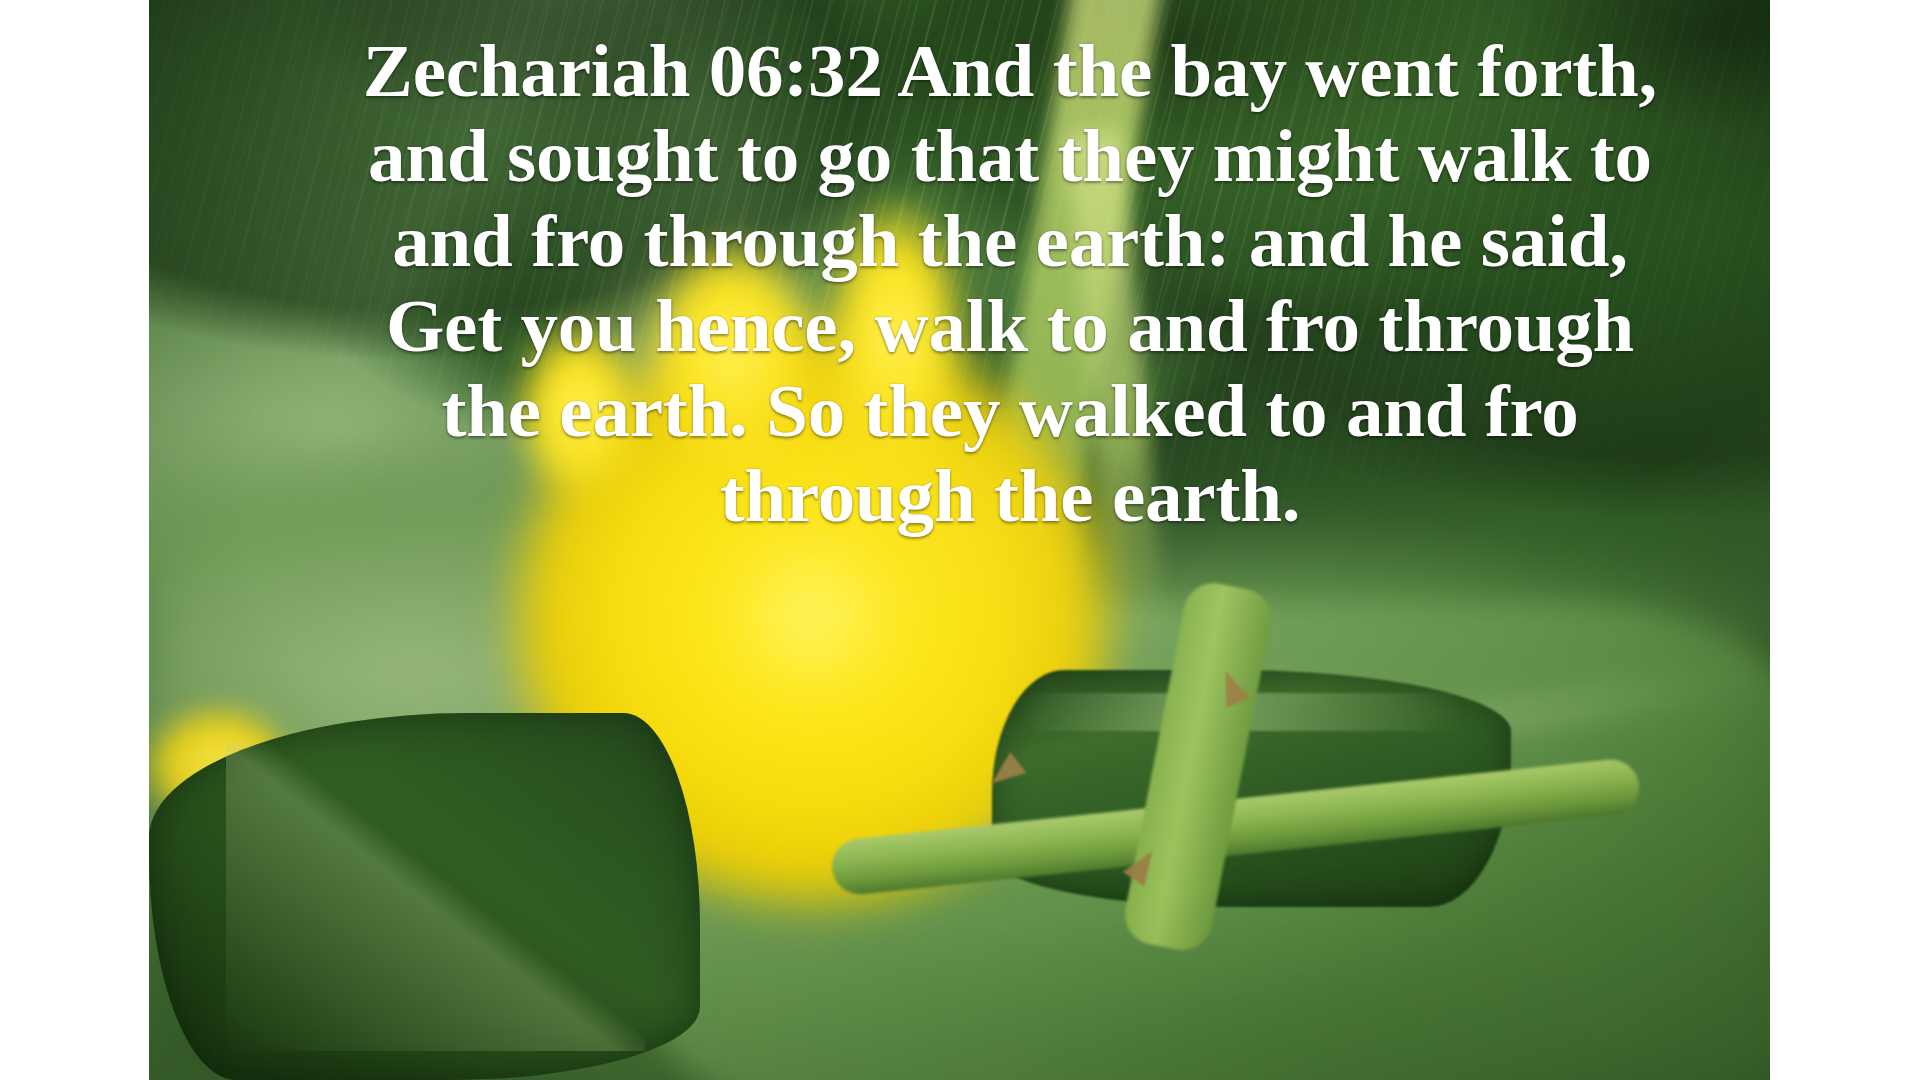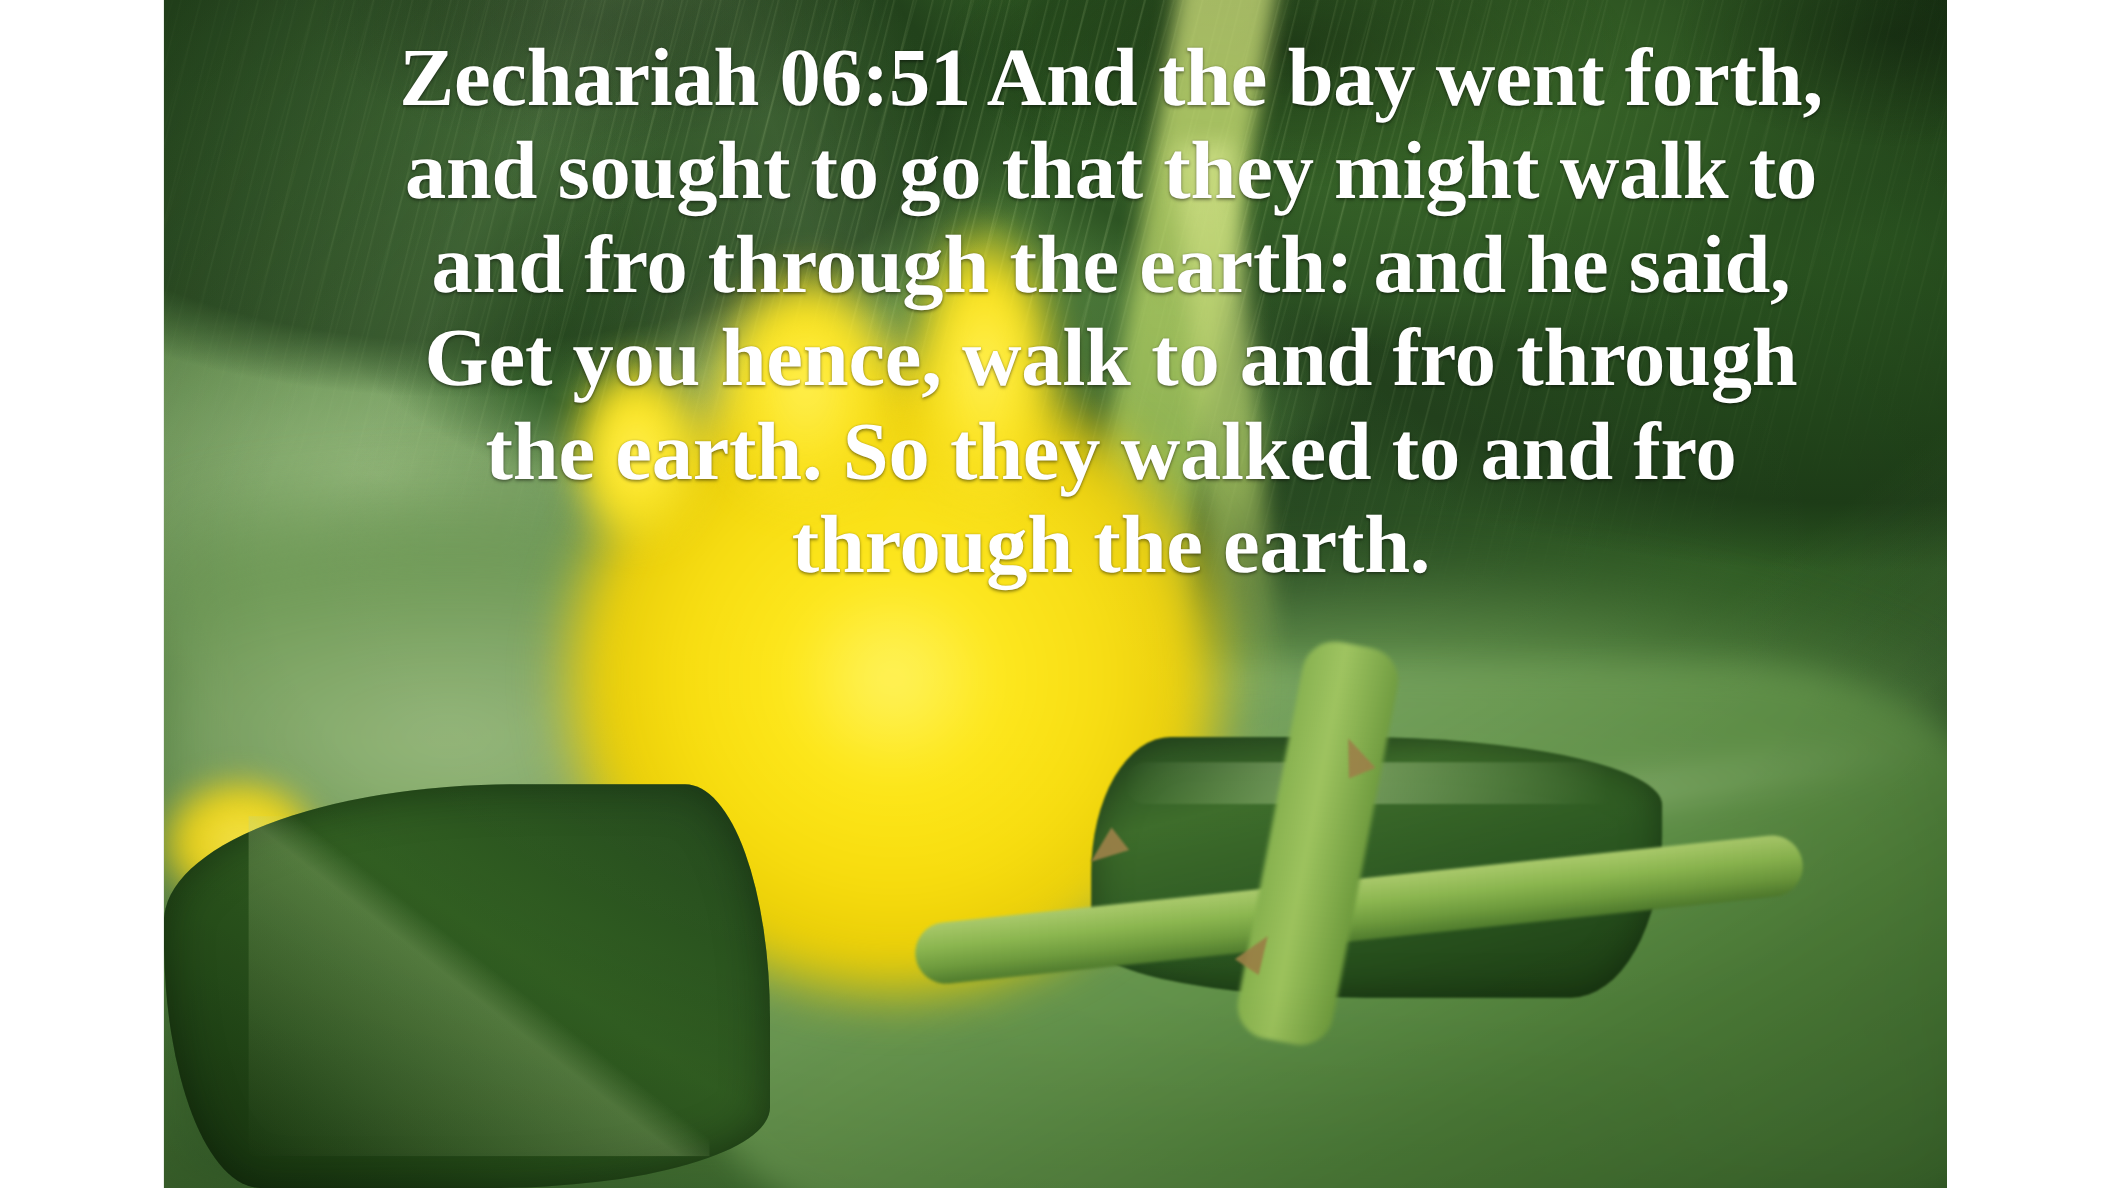--- a/index.html
+++ b/index.html
@@ -294,16 +294,16 @@
     <div class="leaf-focus-r"></div>
 
     <div class="stem-main"></div>
     <div class="stem-branch"></div>
     <div class="thorn thorn-1"></div>
     <div class="thorn thorn-2"></div>
     <div class="thorn thorn-3"></div>
 
     <div class="layer photo-grade"></div>
 
-    <div class="verse-overlay">Zechariah 06:51 And the bay went forth, and sought to go that they might walk to and fro through the earth: and he said, Get you hence, walk to and fro through the earth. So they walked to and fro through the earth.</div>
+    <div class="verse-overlay">Zechariah 06:32 And the bay went forth, and sought to go that they might walk to and fro through the earth: and he said, Get you hence, walk to and fro through the earth. So they walked to and fro through the earth.</div>
 
   </div>
 </div>
 
 </body></html>

